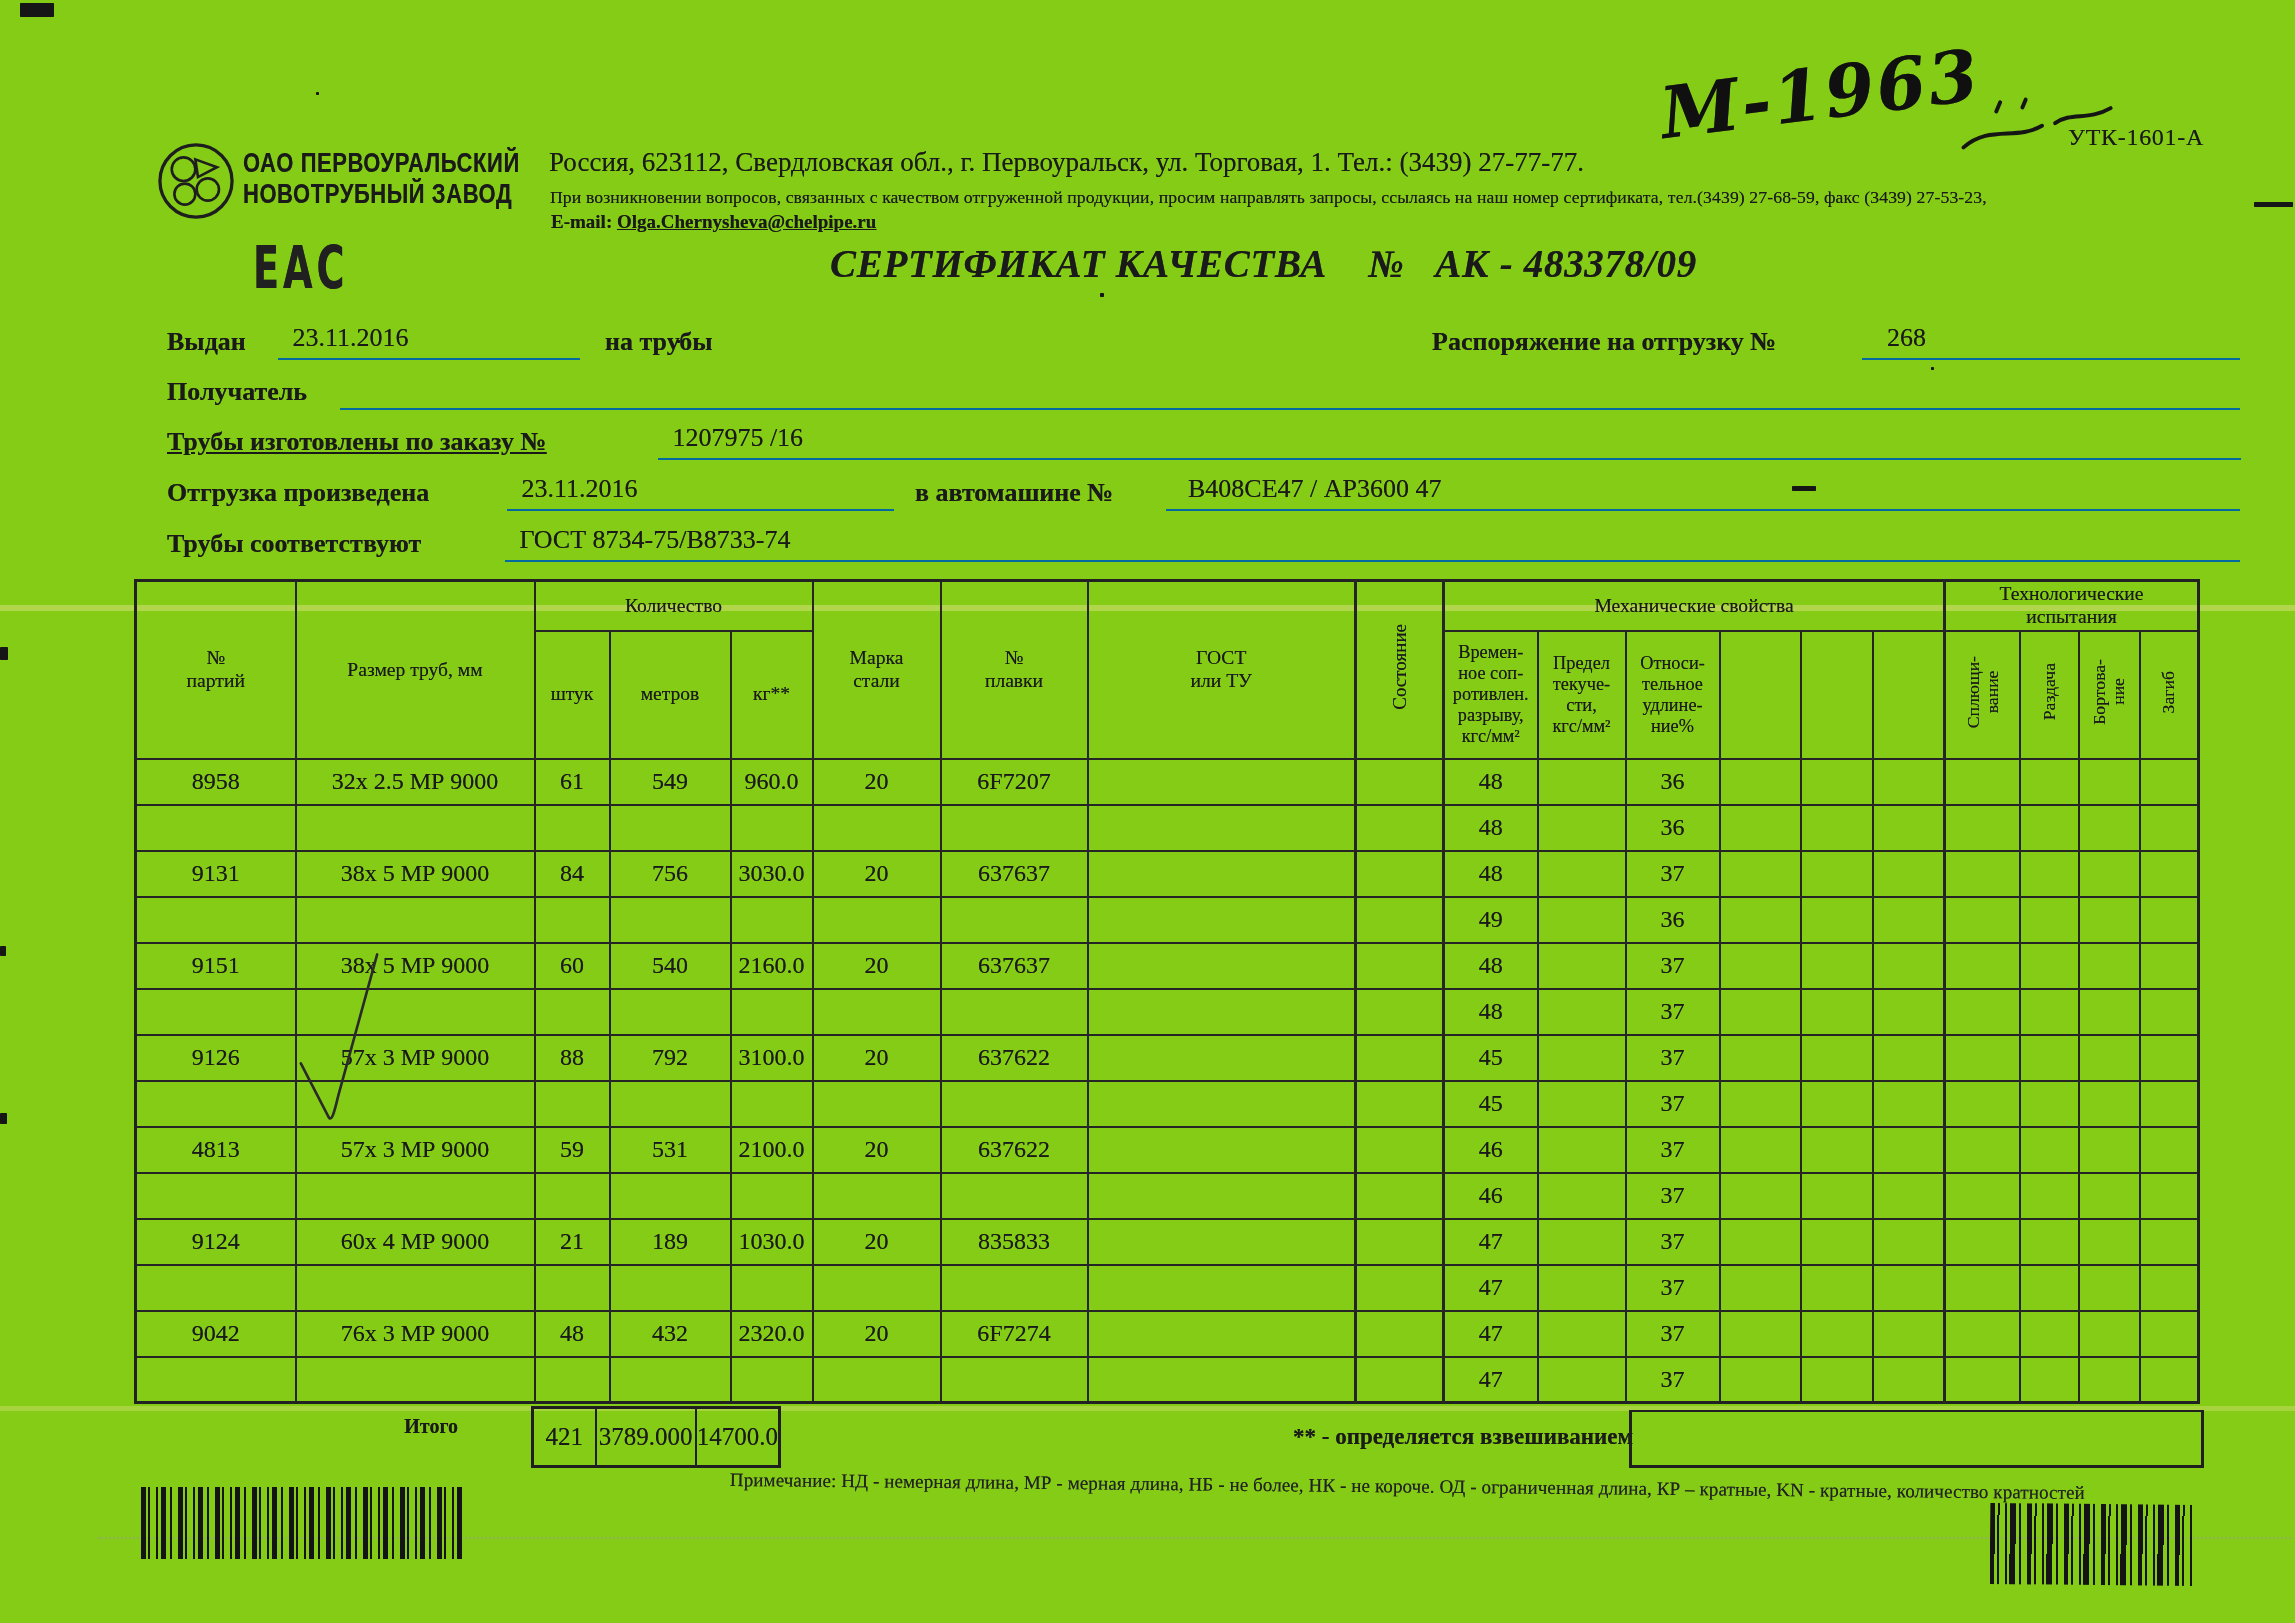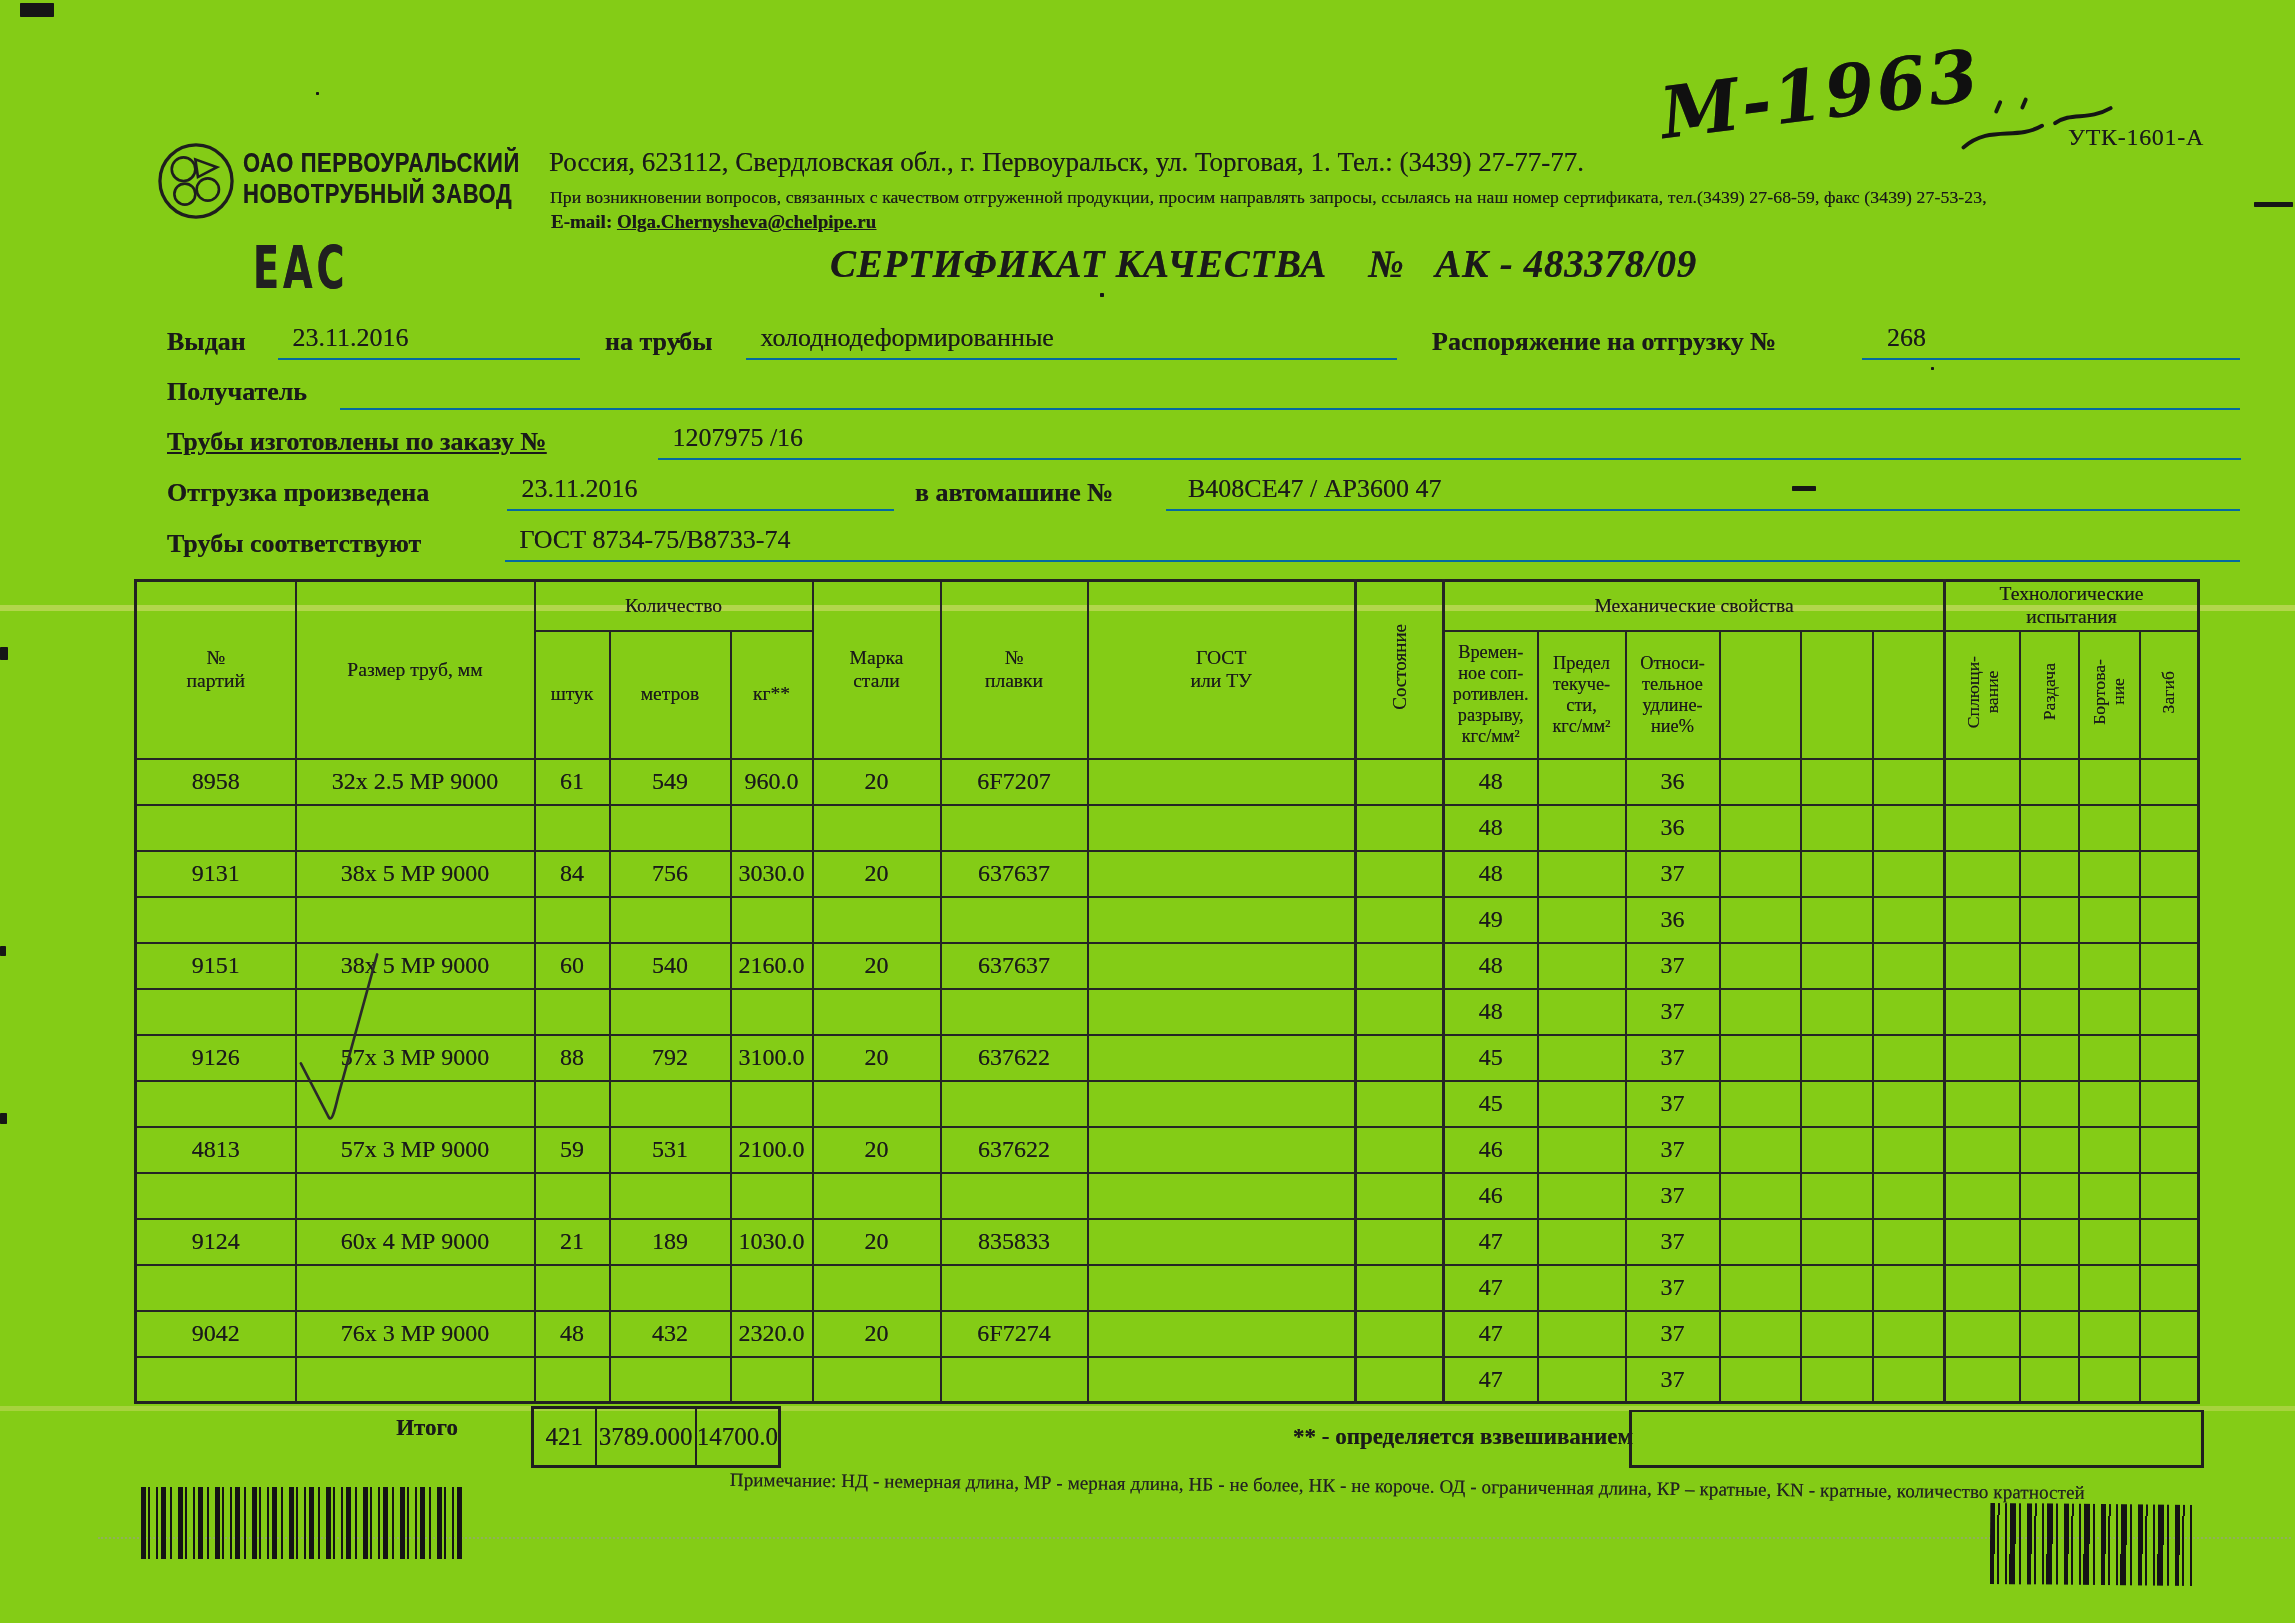--- a/index.html
+++ b/index.html
@@ -76,21 +76,21 @@
   .cert-table .hl{border-left-width:3.9px;}
   th.vert span{
     writing-mode:vertical-rl;transform:rotate(180deg);
     white-space:pre-line;display:inline-block;line-height:1.05;font-size:17.7px;
     max-height:124px;
   }
   th.vert.tall span{max-height:170px;font-size:19px;}
 
   
   .total-label{position:absolute;left:275px;top:1415px;width:183px;text-align:right;
-    font-weight:bold;font-size:23px;}
+    font-weight:bold;font-size:20px;}
   .total-box{
     position:absolute;left:531px;top:1406px;width:250px;height:62px;
     border:3.3px solid #1f1f1f;display:flex;
   }
   .total-cell{display:flex;align-items:center;justify-content:center;font-size:25px;height:100%;}
   .total-cell+.total-cell{border-left:2px solid #1f1f1f;}
   .tc1{width:73px;}.tc2{width:120px;}.tc3{flex:1;}
   .weighing-note{position:absolute;left:1293px;top:1424px;font-size:23px;font-weight:bold;white-space:nowrap;}
   .empty-box{position:absolute;left:1629px;top:1410px;width:575px;height:58px;
     border:3.3px solid #1f1f1f;border-top-width:2px;background:transparent;}
@@ -169,21 +169,20 @@
 
   <div class="eac">ЕАС</div>
 
   <div class="title">
     <span>СЕРТИФИКАТ КАЧЕСТВА</span><span class="t-no">№</span><span class="t-num">АК - 483378/09</span>
   </div>
 
   <div class="f-label" style="left:167px;top:327px;">Выдан</div>
   <div class="f-value" style="left:278px;top:323px;width:302px;">23.11.2016</div>
   <div class="f-label" style="left:605px;top:327px;">на трубы</div>
-  <div class="f-value" style="left:746px;top:323px;width:651px;">холоднодеформированные</div>
   <div class="f-label" style="left:1432px;top:327px;">Распоряжение на отгрузку №</div>
   <div class="f-value" style="left:1862px;top:323px;width:378px;padding-left:25px;">268</div>
 
   <div class="f-label" style="left:167px;top:377px;">Получатель</div>
   <div class="f-value" style="left:340px;top:373px;width:1900px;"></div>
 
   <div class="f-label" style="left:167px;top:427px;text-decoration:underline;">Трубы изготовлены по заказу №</div>
   <div class="f-value" style="left:658px;top:423px;width:1583px;">1207975  /16</div>
 
   <div class="f-label" style="left:167px;top:478px;">Отгрузка произведена</div>

